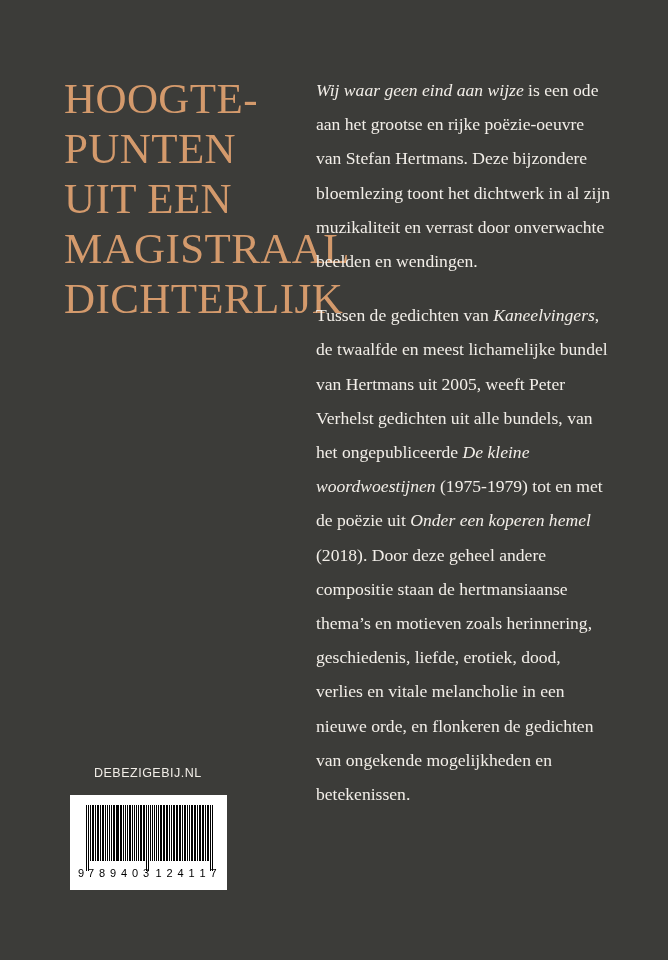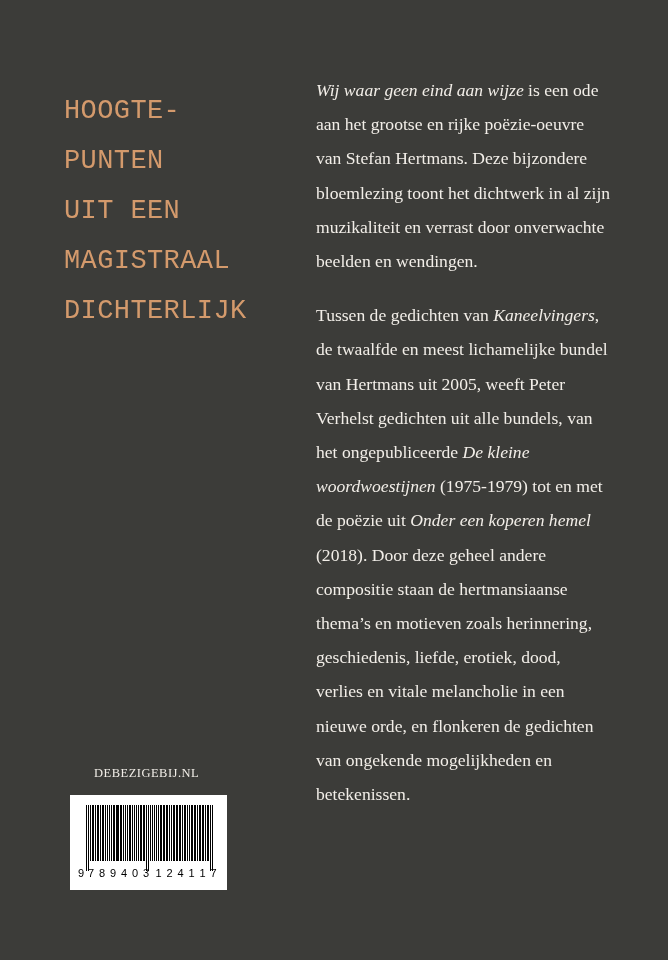--- a/index.html
+++ b/index.html
@@ -17,25 +17,25 @@
   .cover {
     position: absolute;
     inset: 0;
     background: #3c3c39;
   }
 
   
   .headline {
     position: absolute;
     left: 64px;
-    top: 86px;
+    top: 74px;
     width: 230px;
     color: #d49a6c;
-    font-family: Liberation Mono, monospace;
-    font-size: 27px;
+    font-family: Liberation Serif, serif;
+    font-size: 43px;
     line-height: 50px;
     letter-spacing: 0.4px;
     font-weight: 400;
     white-space: nowrap;
   }
   .headline-line {
     display: block;
     height: 50px;
   }
 
@@ -62,21 +62,21 @@
   }
 
   
   .publisher {
     position: absolute;
     left: 94px;
     top: 766px;
     color: #f2eee8;
     font-size: 12.5px;
     letter-spacing: 0.5px;
-    font-family: Liberation Serif, serif;
+    font-family: Liberation Sans, sans-serif;
     font-variant: small-caps;
     text-transform: uppercase;
   }
   .barcode-box {
     position: absolute;
     left: 70px;
     top: 795px;
     width: 157px;
     height: 95px;
     background: #ffffff;

